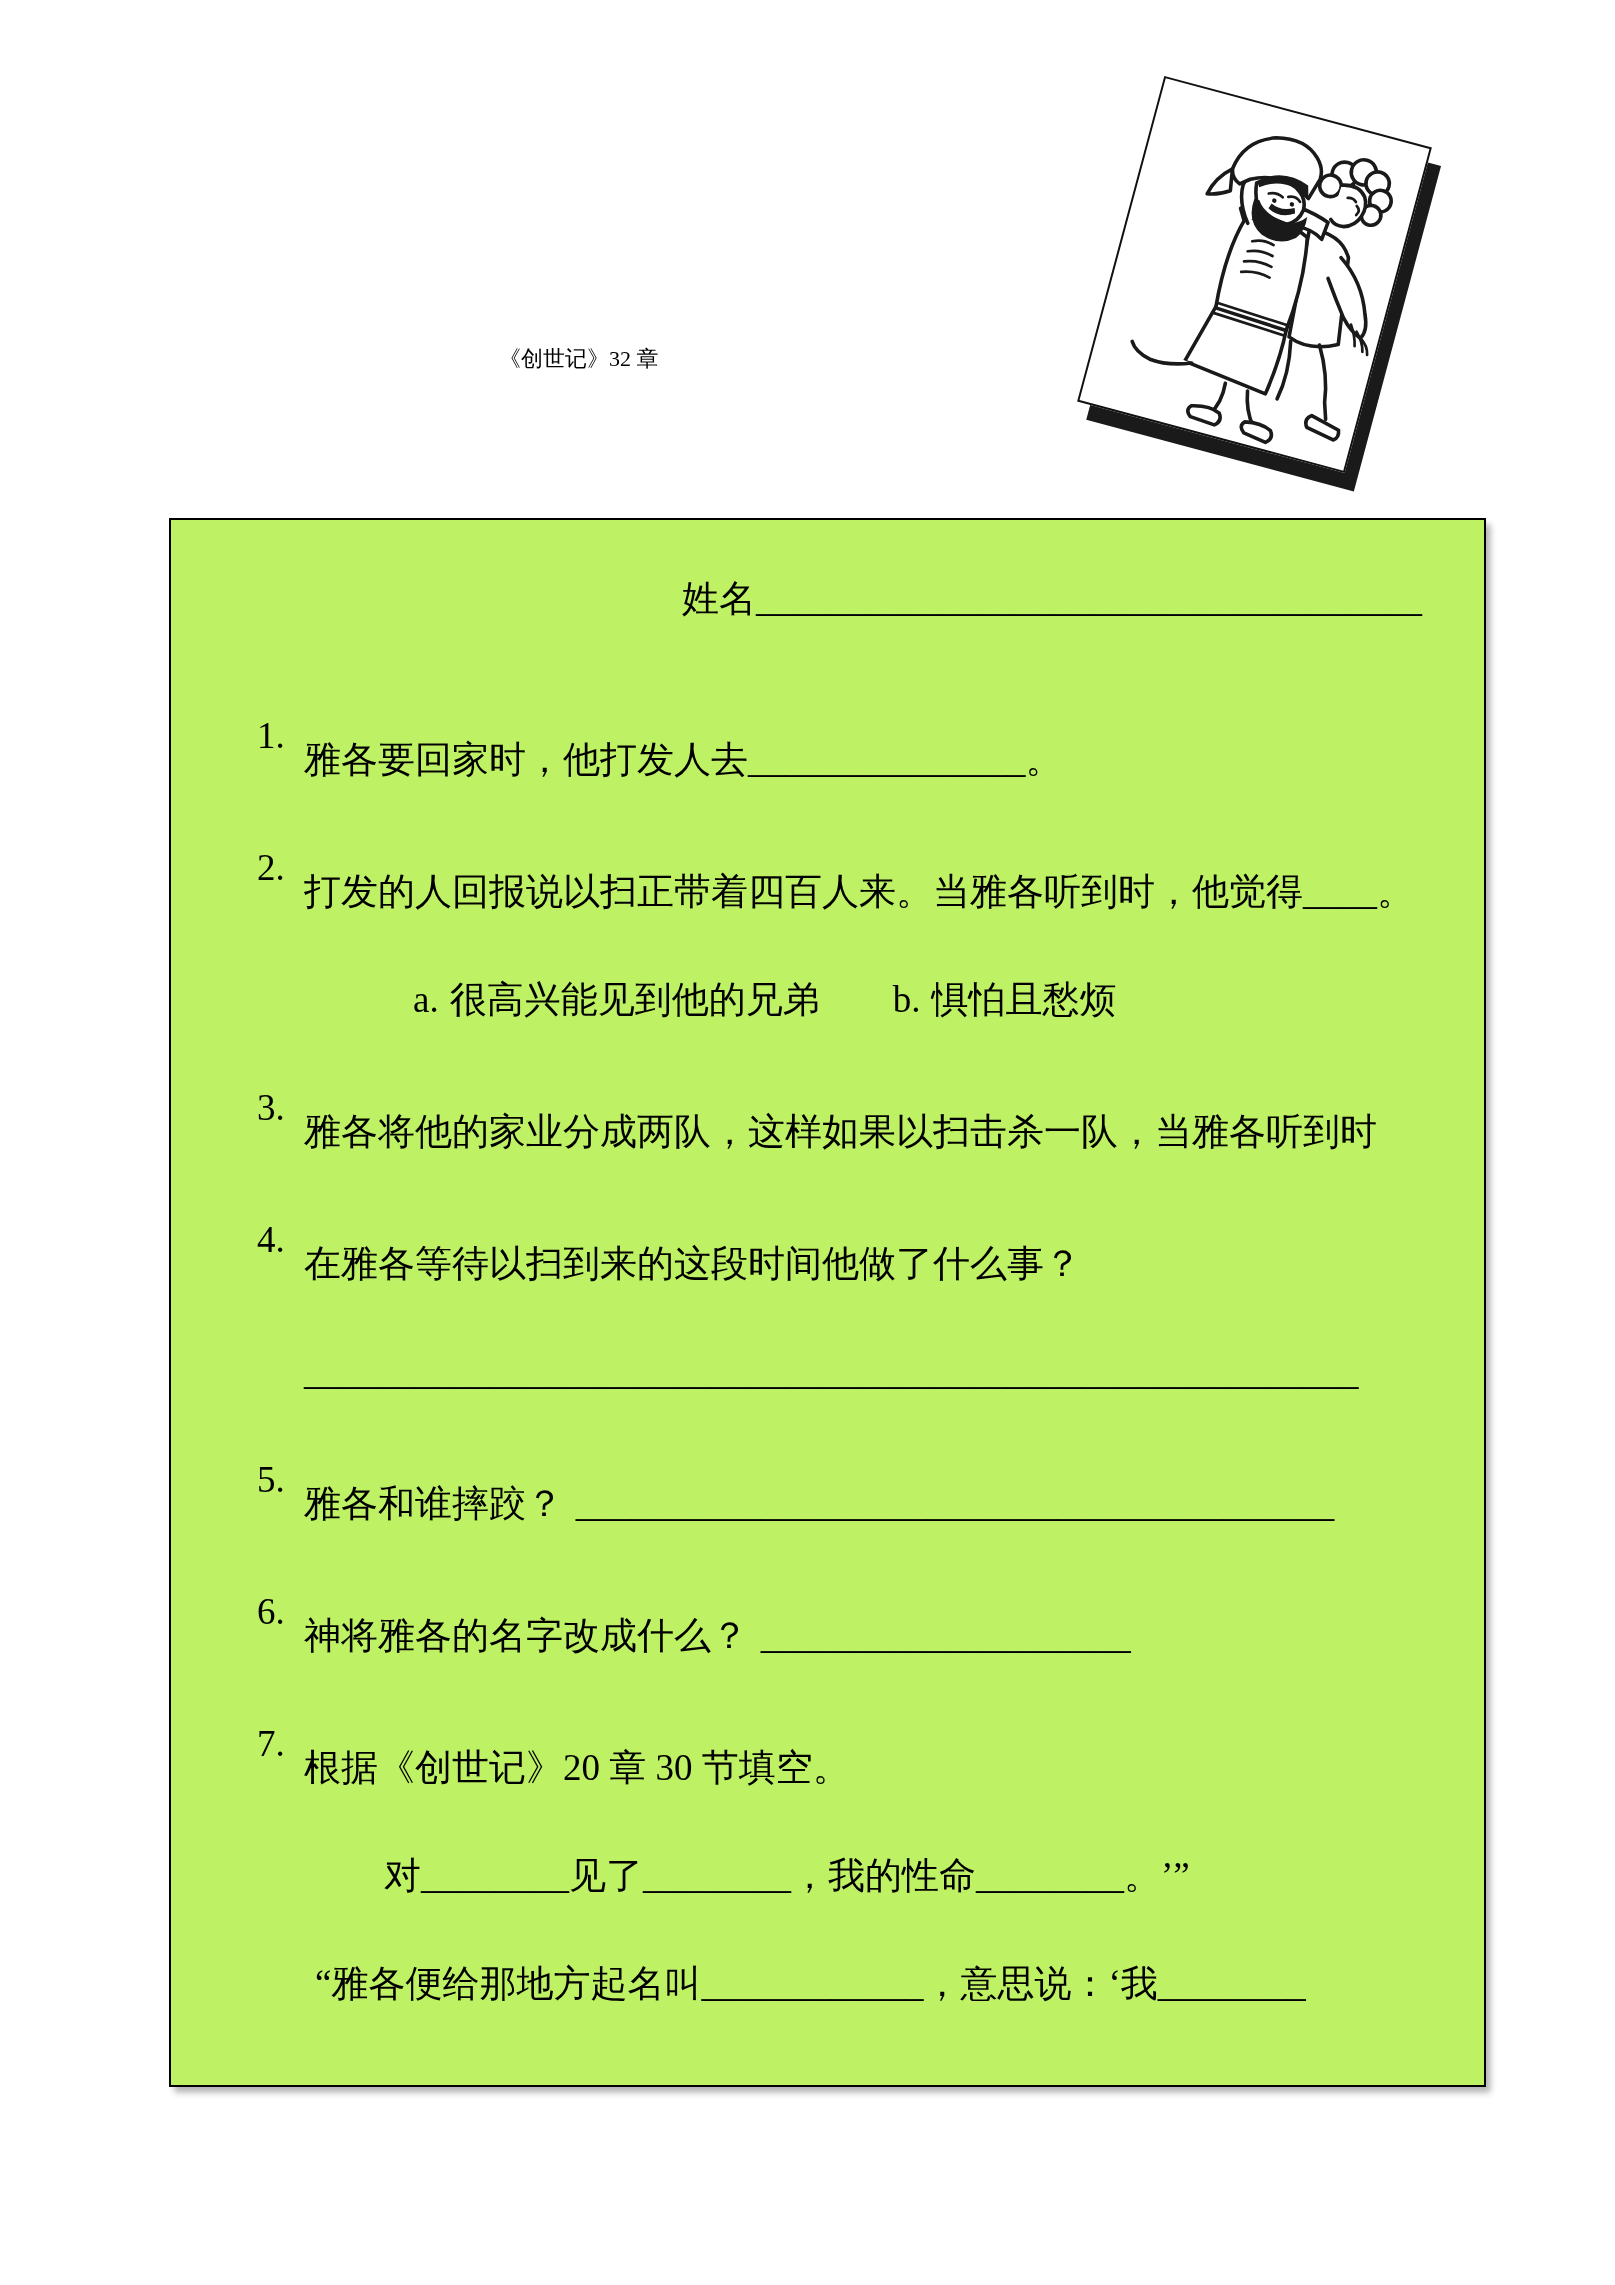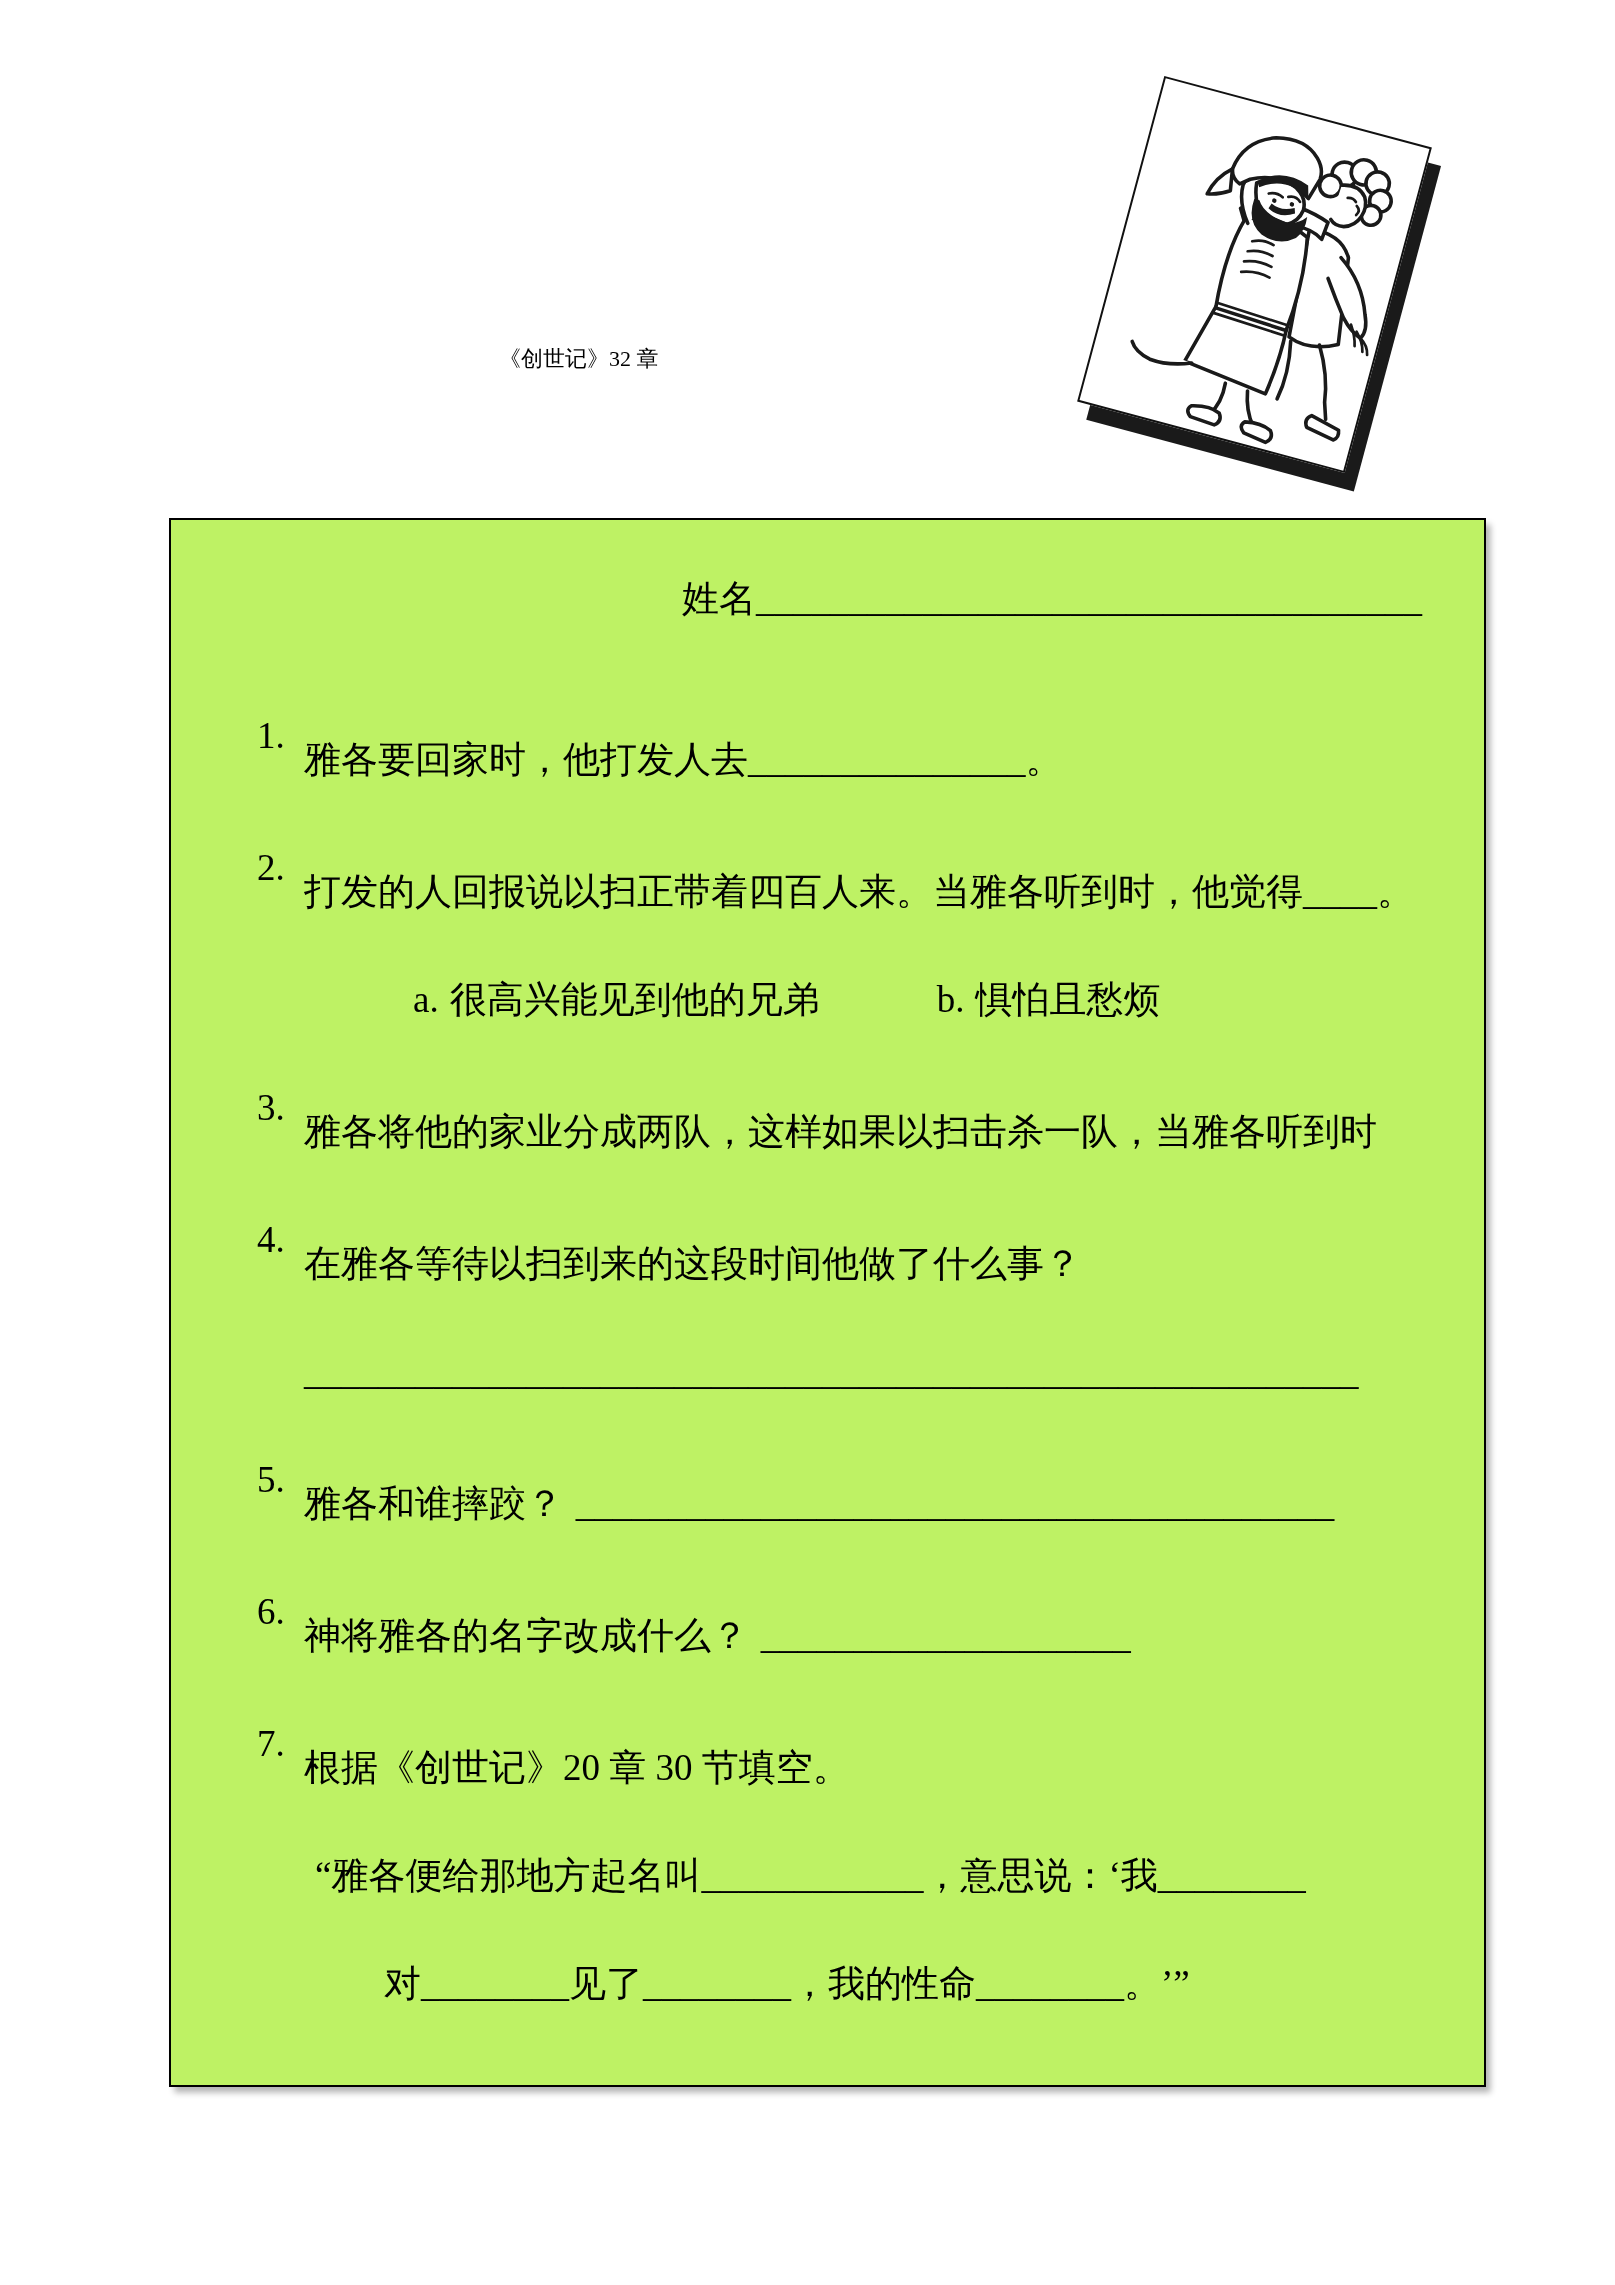--- a/index.html
+++ b/index.html
@@ -46,21 +46,21 @@
   }
   .row{margin-bottom:62px;}
   .name-row{margin-left:425px;margin-bottom:91px;white-space:nowrap;}
   .q{display:flex;}
   .qnum{width:47px;flex:0 0 47px;}
   .qbody{flex:1;margin-top:24px;}
   .subline{margin-top:62px;}
   .opts{display:flex;margin-left:156px;}
   .opt{white-space:nowrap;}
   .opt-label{margin-right:11px;}
-  .opt-b{margin-left:117px;text-align:center;}
+  .opt-b{margin-left:73px;text-align:center;}
   .gap{margin-left:12.7px;}
   .blank{letter-spacing:0;white-space:nowrap;}
   .quote1{margin-left:58px;}
   .quote2{margin-left:127px;}
 </style>
 </head>
 <body>
 
 <div class="sheet">
 
@@ -155,19 +155,19 @@
     <div class="row q">
       <span class="qnum">6.</span>
       <span class="qbody"><span>神将雅各的名字改成什么？</span><span class="blank gap">____________________</span></span>
     </div>
 
     <div class="row q">
       <span class="qnum">7.</span>
       <span class="qbody"><span>根据《创世记》20 章 30 节填空。</span></span>
     </div>
 
+    <div class="row quote2"><span>对</span><span class="blank">________</span><span>见了</span><span class="blank">________</span><span>，我的性命</span><span class="blank">________</span><span>。’”</span></div>
+
     <div class="row quote1"><span>“</span><span>雅各便给那地方起名叫</span><span class="blank">____________</span><span>，意思说：‘我</span><span class="blank">________</span></div>
-
-    <div class="row quote2"><span>对</span><span class="blank">________</span><span>见了</span><span class="blank">________</span><span>，我的性命</span><span class="blank">________</span><span>。’”</span></div>
 
   </div>
 </div>
 
 
 </body></html>

